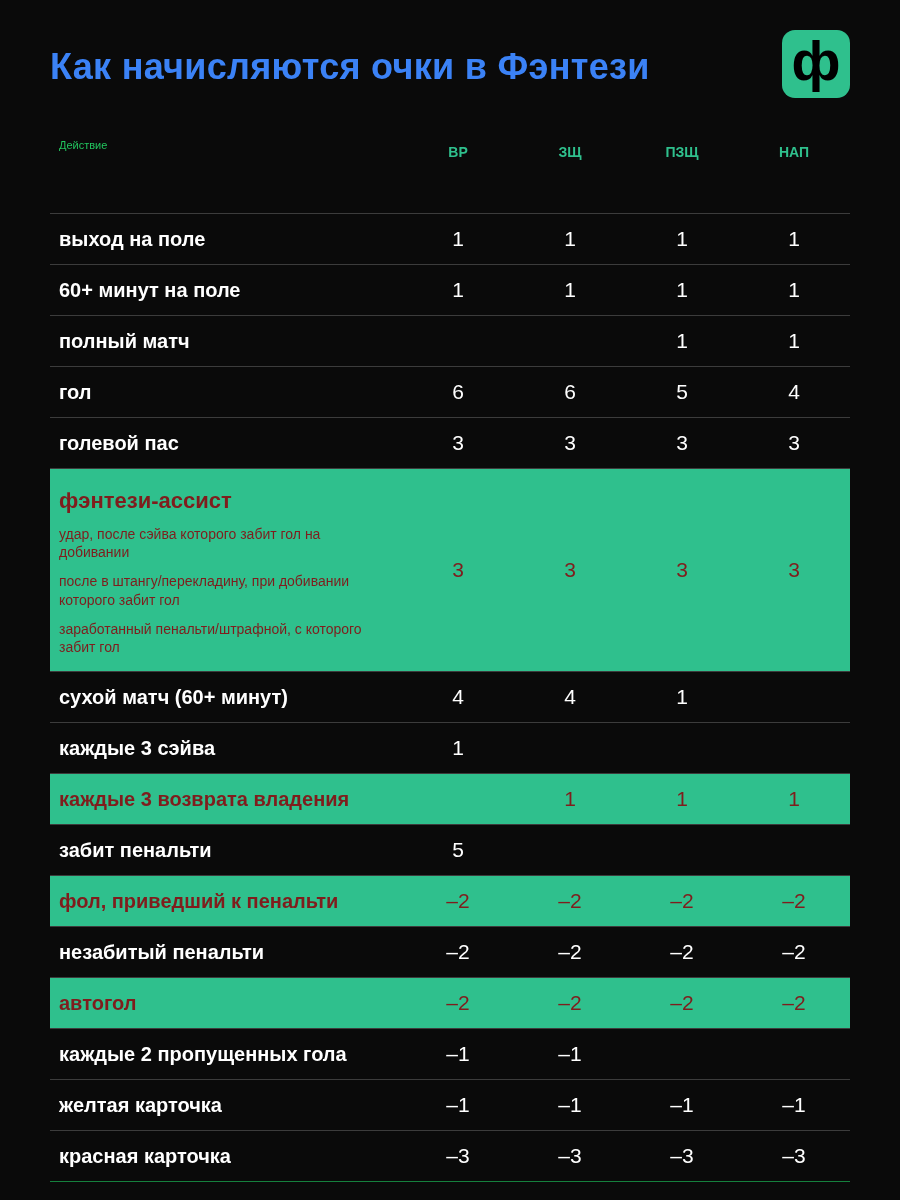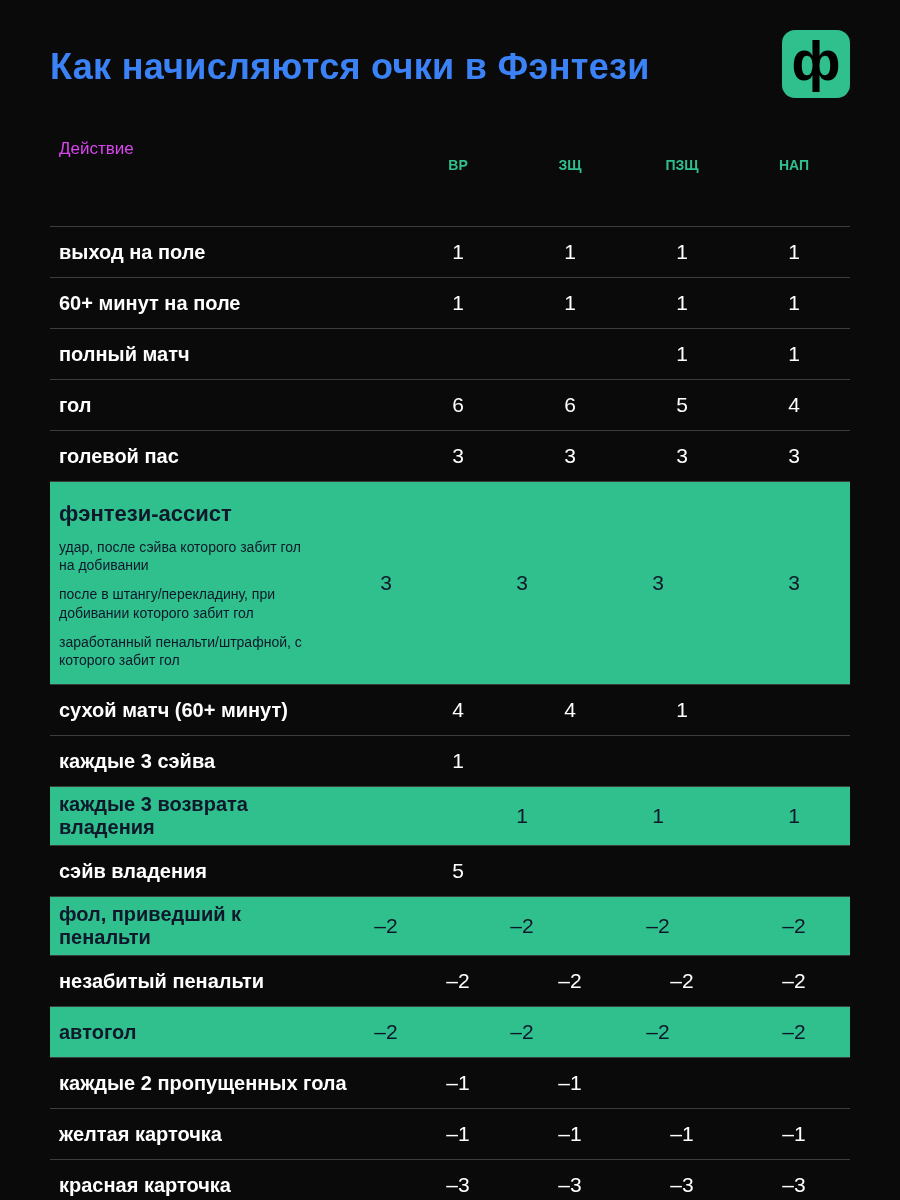--- a/index.html
+++ b/index.html
@@ -25,33 +25,33 @@
   .logo-letter {
     color: #000; font-size: 56px; font-weight: bold; line-height: 1;
     transform: translateY(-3px);
   }
 
   .table { margin-top: 42px; }
   .thead {
     display: grid; grid-template-columns: 1fr 112px 112px 112px 112px;
     align-items: end; padding-bottom: 16px;
   }
-  .action-h { font-size: 17px; color: #d946ef; padding-left: 9px; line-height: 1; margin-bottom: 15px; }
+  .action-h { font-size: 11px; color: #22c55e; padding-left: 9px; line-height: 1; margin-bottom: 8px; }
   .col-h { color: #2fc08d; font-size: 14px; font-weight: bold; text-align: center; line-height: 1; }
 
   #rows { border-bottom: 1px solid #15803d; margin-top: 38px; }
   .row {
     display: grid; grid-template-columns: 1fr 112px 112px 112px 112px;
     align-items: center; min-height: 50px;
     border-top: 1px solid #3c3c3c;
   }
   .label { padding: 6px 0 6px 9px; font-size: 20px; font-weight: bold; }
   .cell { font-size: 21px; text-align: center; }
 
-  .row.highlight { background: #2fc08d; color: #0f172a; border-top-color: #3c3c3c; gap: 24px; }
+  .row.highlight { background: #2fc08d; color: #7f1d1d; border-top-color: #3c3c3c; }
   .row.tall { min-height: 202px; }
   .row.tall .label-title { font-size: 22px; margin: 4px 0 0 0; }
   .sublabel {
     font-size: 14px; font-weight: normal; line-height: 1.3;
     margin-top: 11px; max-width: 308px;
   }
 </style>
 </head>
 <body>
 
@@ -152,21 +152,21 @@
           <div class="label">
             <div class="label-title">каждые 3 возврата владения</div>
           </div>
           <div class="cell"></div>
           <div class="cell">1</div>
           <div class="cell">1</div>
           <div class="cell">1</div>
         </div>
         <div class="row">
           <div class="label">
-            <div class="label-title">сэйв владения</div>
+            <div class="label-title">забит пенальти</div>
           </div>
           <div class="cell">5</div>
           <div class="cell"></div>
           <div class="cell"></div>
           <div class="cell"></div>
         </div>
         <div class="row highlight">
           <div class="label">
             <div class="label-title">фол, приведший к пенальти</div>
           </div>

